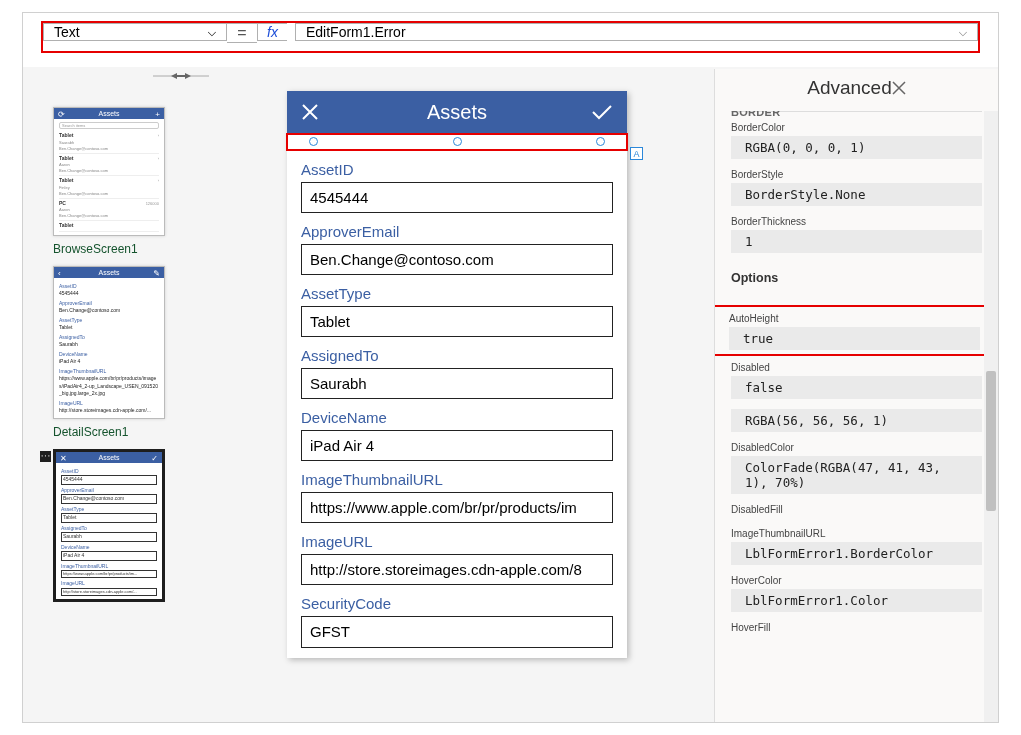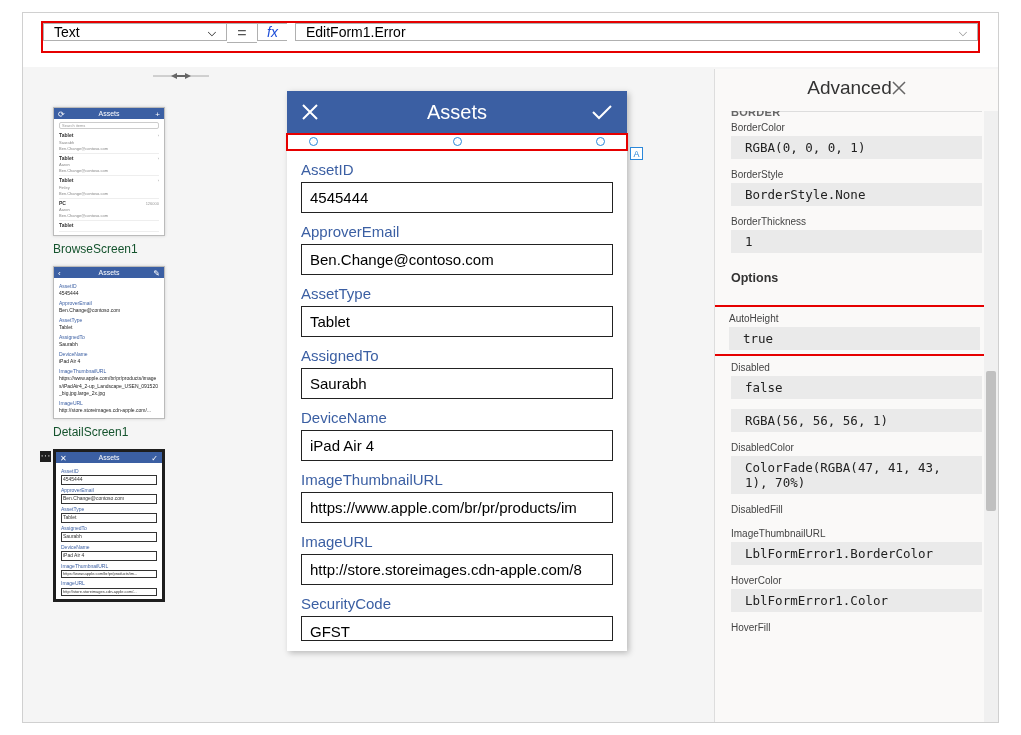--- a/index.html
+++ b/index.html
@@ -237,21 +237,21 @@
         <div class="field">
             <div class="field-label">ImageThumbnailURL</div>
             <div class="field-input">https://www.apple.com/br/pr/products/im</div>
           </div>
         <div class="field">
             <div class="field-label">ImageURL</div>
             <div class="field-input">http://store.storeimages.cdn-apple.com/8</div>
           </div>
         <div class="field">
             <div class="field-label">SecurityCode</div>
-            <div class="field-input" style="height:25px;overflow:hidden">GFST</div>
+            <div class="field-input" style="height:32px;overflow:hidden">GFST</div>
           </div>
       </div>
     </div>
 
     <div class="adv-panel">
       <div class="adv-header">
         <span>Advanced</span>
         <span class="close">
           <svg width="14" height="14" viewBox="0 0 14 14">
               <path d="M1 1 L13 13 M13 1 L1 13" stroke="#666" stroke-width="1.5"></path>

